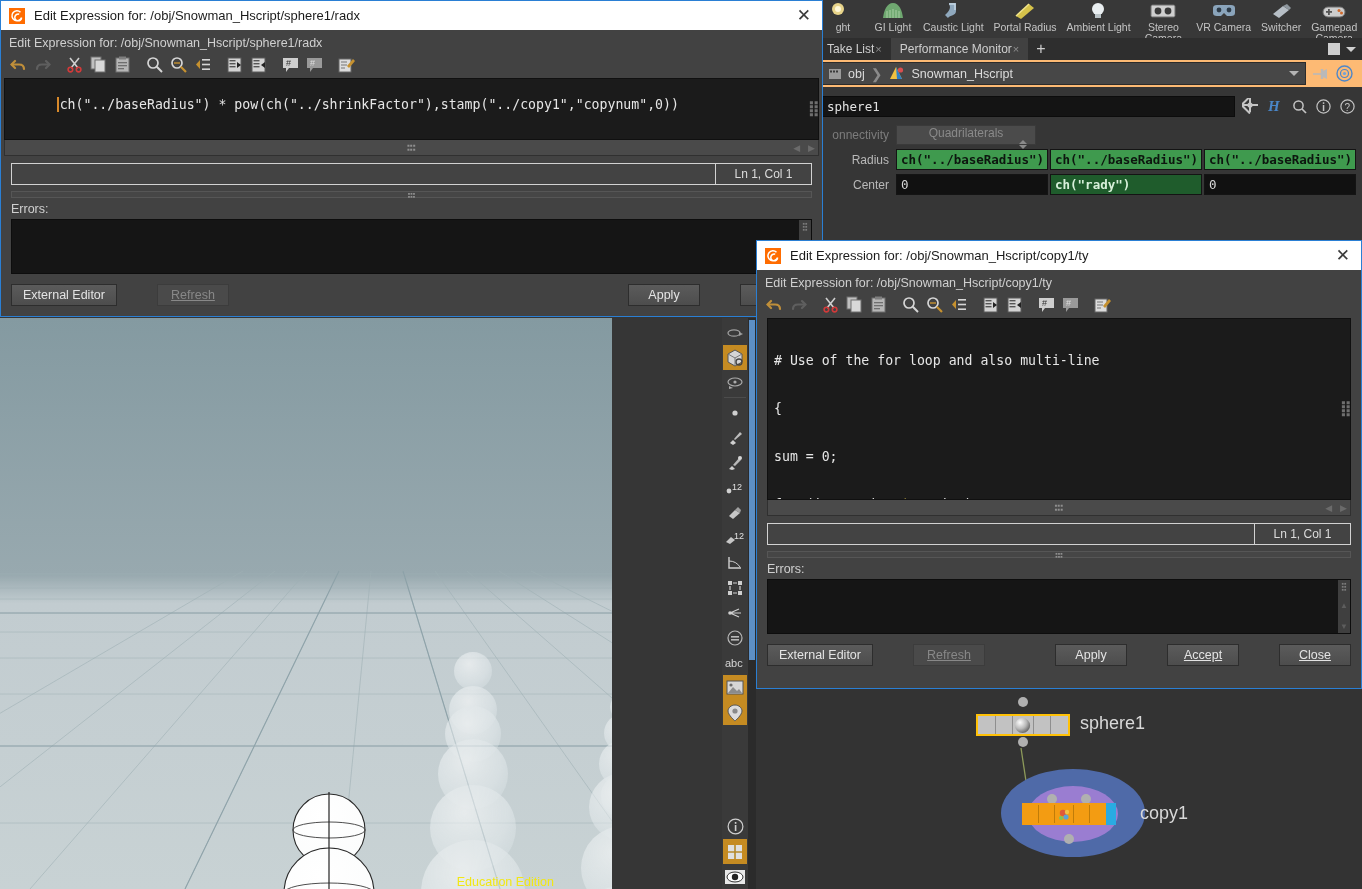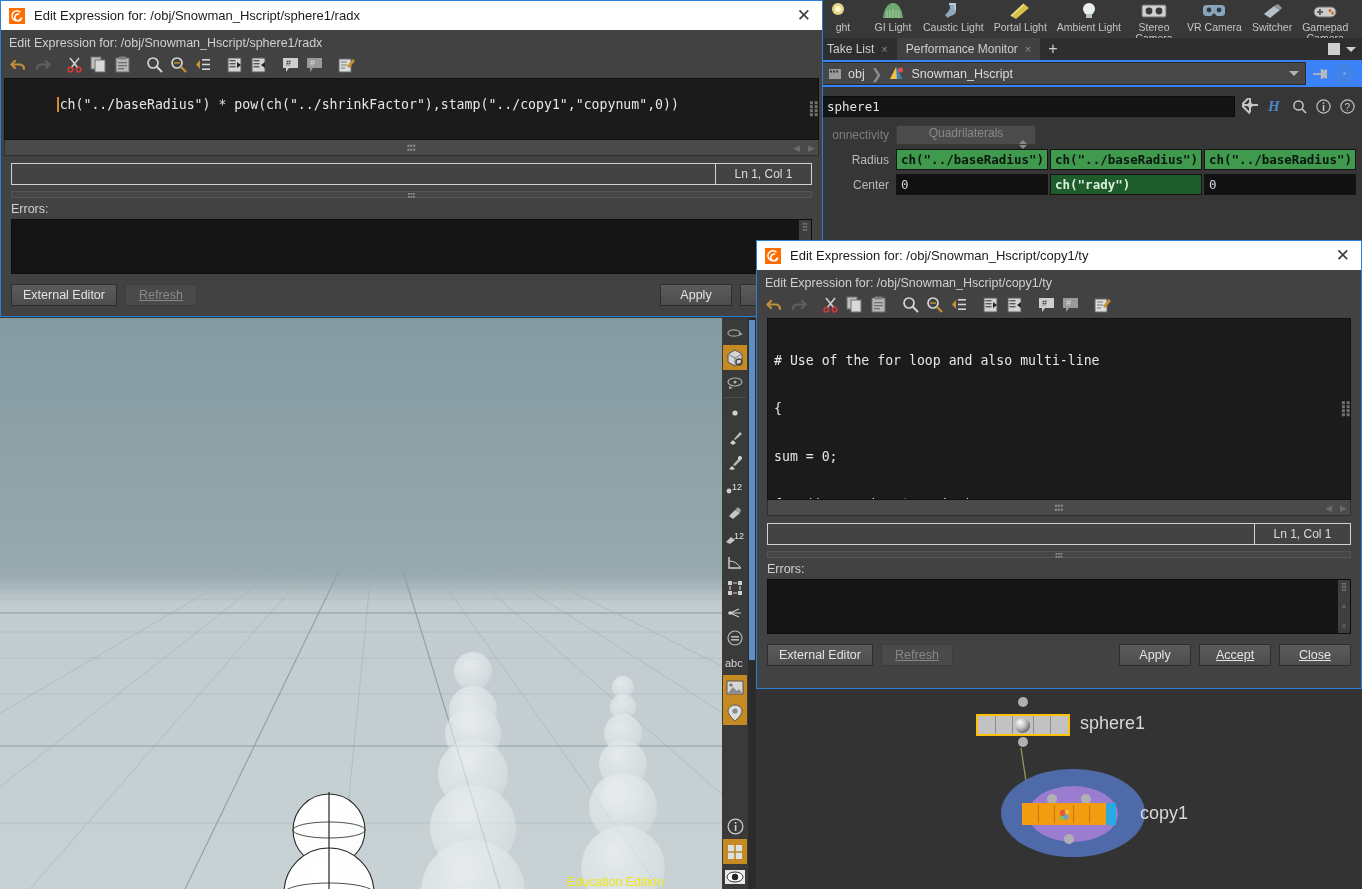--- a/index.html
+++ b/index.html
@@ -16,33 +16,33 @@
   .shelf-item { width:auto; min-width:50px; padding:0 5px; text-align:center;
                 font-size:10.5px; color:#c4c4c4; line-height:11px; }
   .shelf-ic { height:22px; display:flex; align-items:center; justify-content:center; }
   .shelf-ic svg { display:block; }
   .shelf-lbl { display:block; white-space:nowrap; }
   .shelf-lbl.two { white-space:normal; max-width:46px; margin:0 auto; }
 
   
   .tabbar { position:absolute; left:818px; top:38px; right:0; height:22px;
             background:#2e2e2e; display:flex; align-items:center; }
-  .tab { height:22px; display:flex; align-items:center; gap:7px; padding:0 9px;
+  .tab { height:22px; display:flex; align-items:center; gap:1px; padding:0 9px;
          font-size:12px; color:#cfcfcf; }
   .tab.active { background:#414141; }
   .tab .x { color:#8d8d8d; font-size:11px; }
   .tab-plus { color:#cfcfcf; font-size:16px; padding:0 8px; line-height:14px; }
   .tabbar-right { margin-left:auto; display:flex; align-items:center; gap:6px; padding-right:6px; }
   .tb-sq { width:12px; height:12px; background:#cfcfcf; }
   .tb-caret { width:0;height:0;border-left:5px solid transparent;border-right:5px solid transparent;
               border-top:5px solid #cfcfcf; }
 
   
   .crumbbar { position:absolute; left:818px; top:60px; right:0; height:27px;
-              background:#3b82f6; display:flex; align-items:center; padding:0 3px; }
+              background:#fdba74; display:flex; align-items:center; padding:0 3px; }
   .crumb-box { flex:1; height:23px; background:#474747; border:1px solid #2b2b2b;
                display:flex; align-items:center; gap:6px; padding:0 6px; }
   .crumb-box .sep { color:#8b8b8b; font-size:14px; }
   .crumb-box .txt { font-size:12.5px; color:#dcdcdc; }
   .crumb-box .caret-r { margin-left:auto; width:0;height:0;
       border-left:5px solid transparent;border-right:5px solid transparent;border-top:5px solid #b4b4b4; }
   .crumb-icons { display:flex; align-items:center; gap:7px; padding:0 6px; }
 
   
   .namerow { position:absolute; left:818px; top:95px; right:0; height:22px; display:flex; align-items:center; }
@@ -77,21 +77,21 @@
 
   
   .netpane { position:absolute; left:756px; top:686px; right:0; bottom:0; background:#333333; }
   .node { position:absolute; }
   .node .body { display:flex; height:22px; }
   .node .strip { width:94px; height:22px; display:flex; border:2px solid transparent; }
   .node-label { position:absolute; left:104px; top:-1px; font-size:18px; color:#d8d8d8; white-space:nowrap; }
   .conn-dot { position:absolute; width:10px; height:10px; border-radius:50%; background:#b0b0b0; }
 
   
-  .viewport { position:absolute; left:0; top:318px; width:722px; bottom:0; overflow:hidden;
+  .viewport { position:absolute; left:0; top:318px; width:612px; bottom:0; overflow:hidden;
               background:linear-gradient(#86979e 0%, #8d9da3 30%, #9aaab0 47%, #c3ced2 55%, #cfd8da 75%, #c5cfd2 100%); }
   .watermark { position:absolute; right:58px; bottom:0px; color:#f2e713; font-size:12.5px; }
 
   
   .vtool { position:absolute; left:722px; top:318px; width:26px; bottom:0; background:#3a3a3a;
            display:flex; flex-direction:column; align-items:center; padding-top:2px; }
   .vtool .it { width:24px; height:25px; display:flex; align-items:center; justify-content:center; }
   .vtool .it.sel { background:#c58b22; }
   .vtool .sepl { width:22px; height:1px; background:#4c4c4c; margin:2px 0; }
   .vt-scroll { position:absolute; left:748px; top:318px; width:8px; bottom:0; background:#2b2b2b; }
@@ -120,21 +120,21 @@
   .findrow .inp { flex:1; background:#434343; }
   .findrow .pos { width:96px; background:#434343; border-left:1px solid #d2d2d2;
                   display:flex; align-items:center; justify-content:center; font-size:12px; color:#dcdcdc; }
   .splitter { height:7px; margin:4px 2px 0 2px; background:#464646; border:1px solid #565656;
               display:flex; align-items:center; justify-content:center; color:#8f8f8f;
               font-size:7px; line-height:3px; }
   .errlabel { padding:4px 4px 3px 6px; font-size:12.5px; color:#d0d0d0; }
   .errbox { background:#151515; border:1px solid #0d0d0d; position:relative; }
   .errbox .sc { position:absolute; right:0; top:0; bottom:0; width:12px; background:#3f3f3f;
                 display:flex; flex-direction:column; align-items:center; padding-top:2px; }
-  .btnrow { display:flex; align-items:center; padding:8px 6px 8px 6px; }
+  .btnrow { display:flex; align-items:center; padding:8px 6px 8px 6px;gap:32px; }
   .btn { height:22px; min-width:72px; padding:0 11px; background:linear-gradient(#5b5b5b,#4d4d4d);
          border:1px solid #2d2d2d; color:#e4e4e4; font-size:12.5px;
          display:flex; align-items:center; justify-content:center; }
   .btn.dis { color:#888; background:#4a4a4a; border-color:#3c3c3c; }
   .btn + .btn { margin-left:8px;text-decoration:underline; }
   .btnrow .spacer { flex:1; }
 </style>
 </head>
 <body>
 
@@ -170,21 +170,21 @@
         </div>
         <span class="shelf-lbl">Caustic Light</span>
       </div>
       <div class="shelf-item">
         <div class="shelf-ic">
           <svg width="24" height="20" viewBox="0 0 24 20">
               <path d="M3 15 L16 3 L21 7 L8 18 Z" fill="#d5c24a"></path>
               <path d="M3 15 L16 3" stroke="#f2e58c" stroke-width="1.5"></path>
             </svg>
         </div>
-        <span class="shelf-lbl">Portal Light</span>
+        <span class="shelf-lbl">Portal Radius</span>
       </div>
       <div class="shelf-item">
         <div class="shelf-ic">
           <svg width="20" height="20" viewBox="0 0 20 20">
               <circle cx="10" cy="8" r="6" fill="#e9eef0"></circle>
               <rect x="7" y="13" width="6" height="4" fill="#b9c2c6"></rect>
             </svg>
         </div>
         <span class="shelf-lbl">Ambient Light</span>
       </div>

